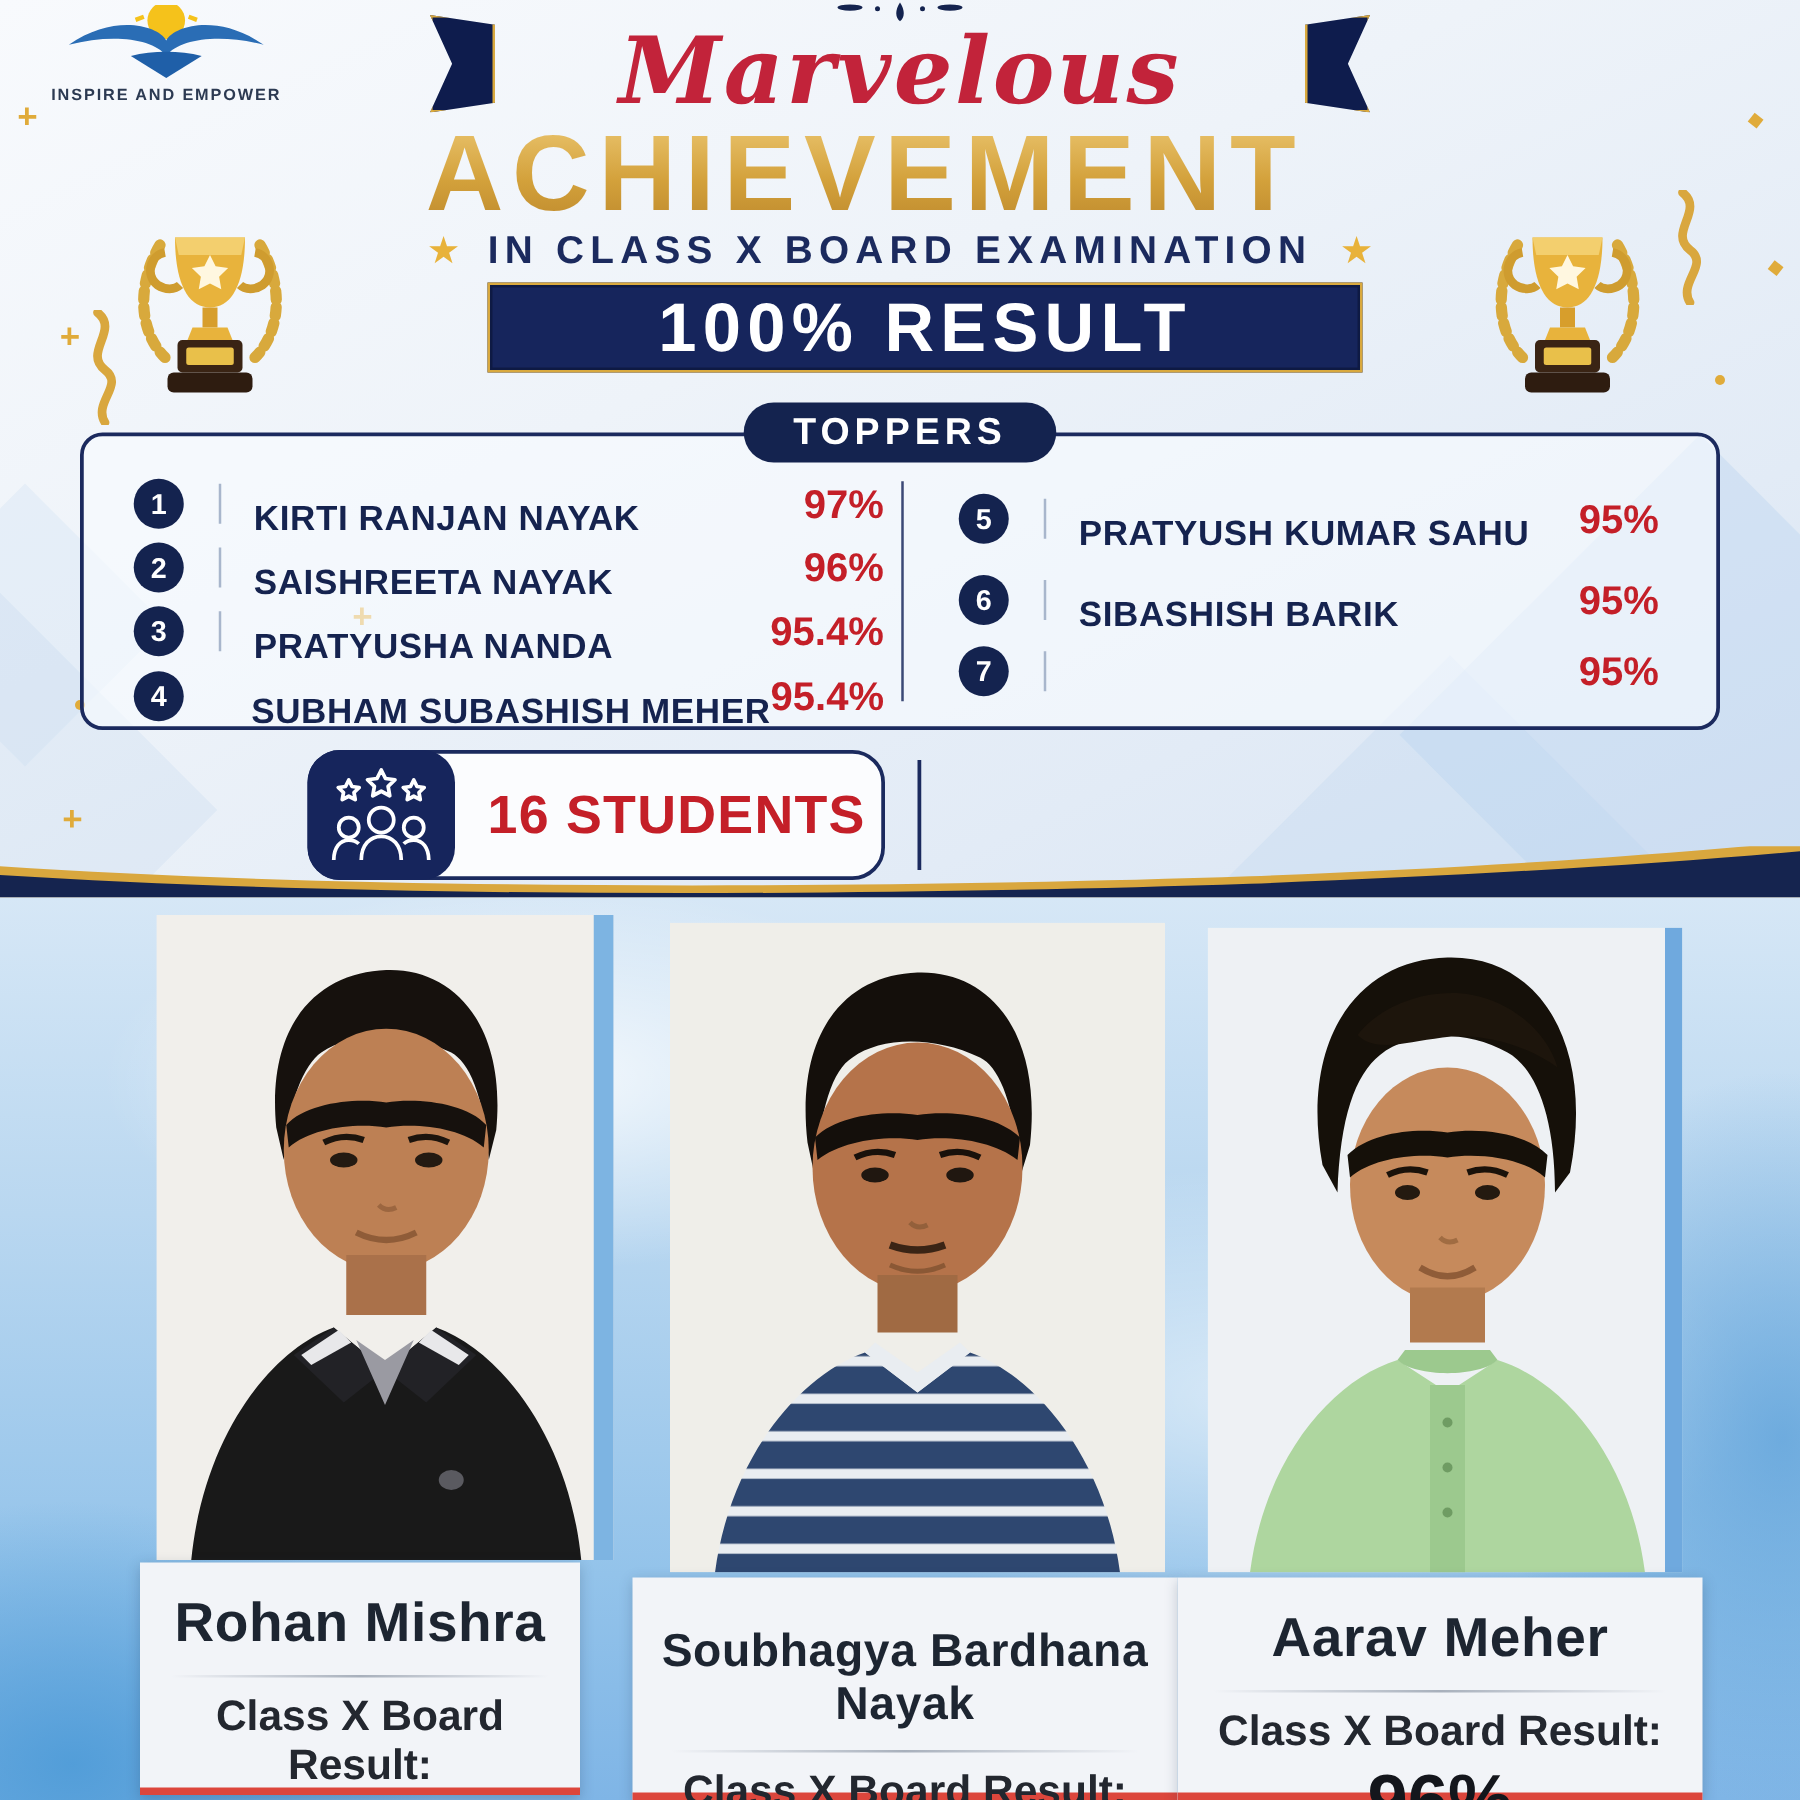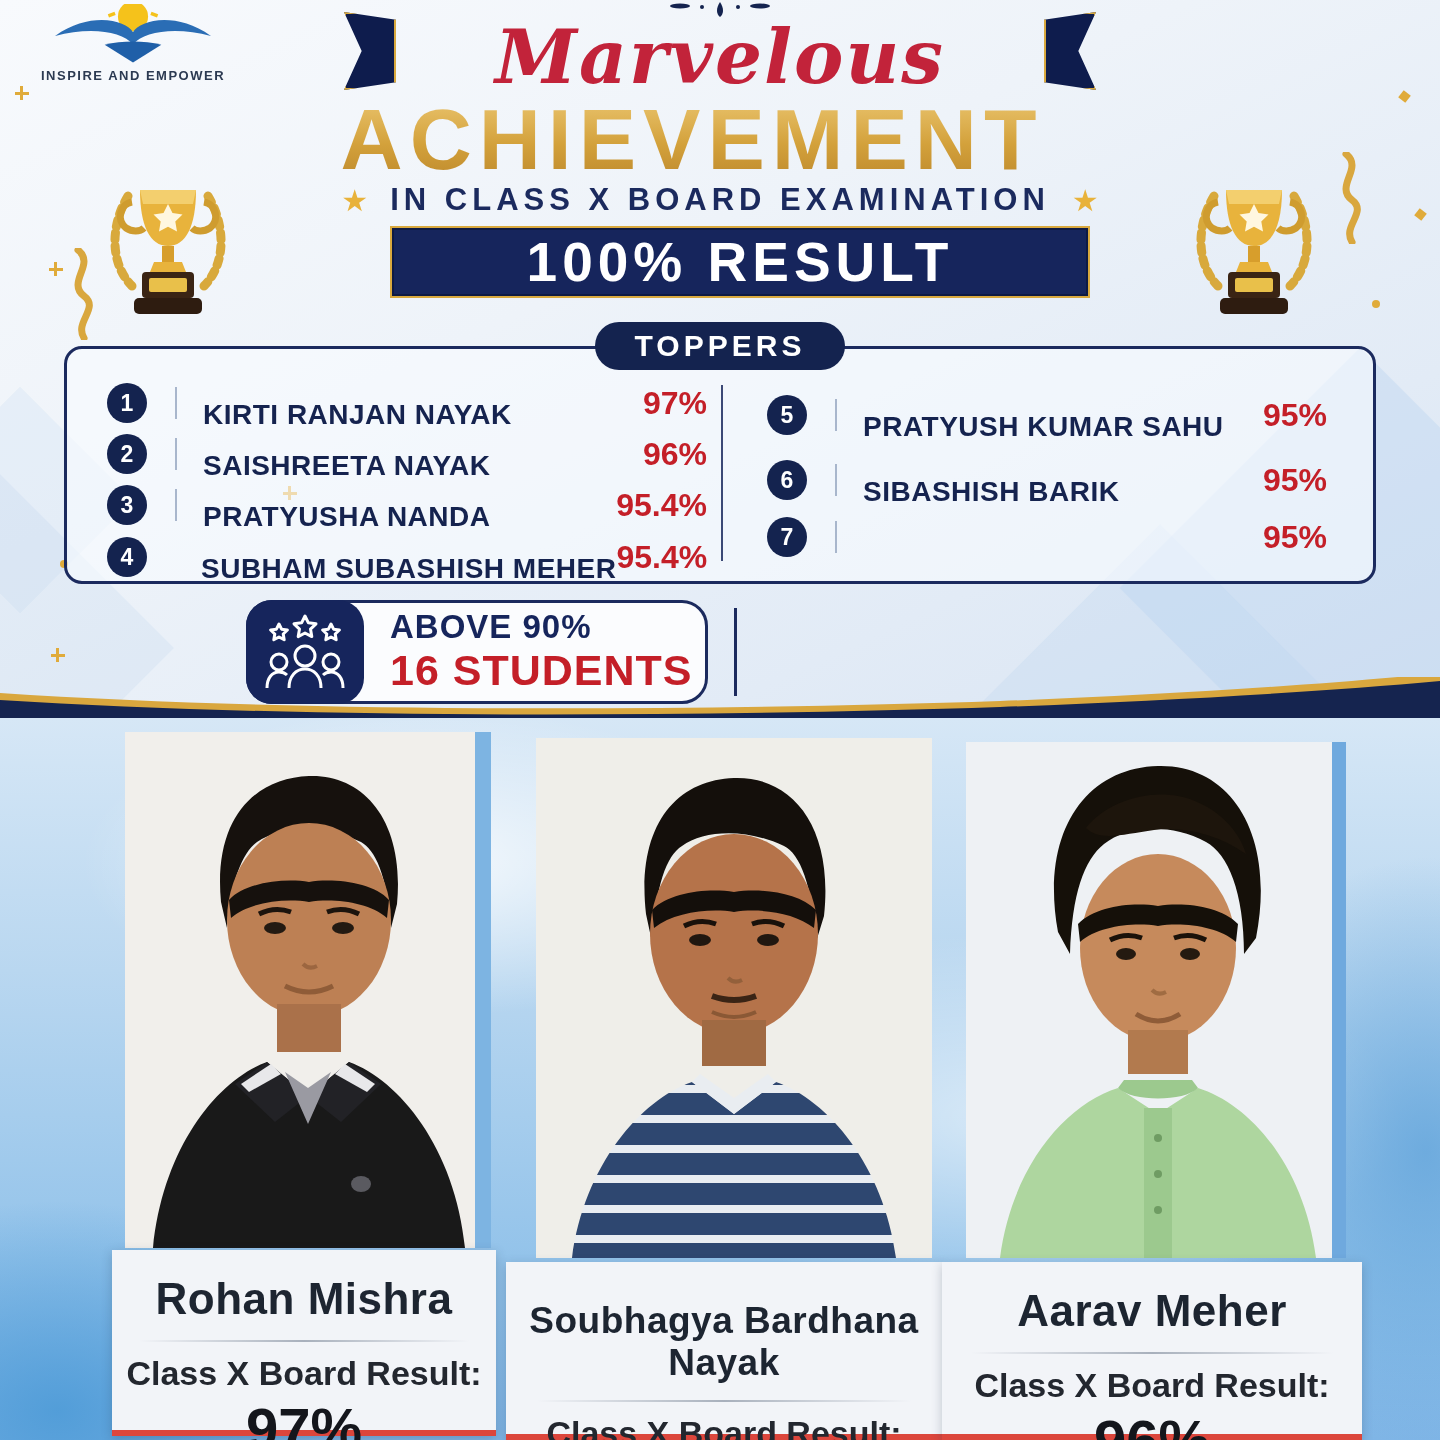--- a/index.html
+++ b/index.html
@@ -262,21 +262,20 @@
             <circle cx="42" cy="44" r="10"></circle>
             <path d="M26,76 c0,-12 7,-19 16,-19 c9,0 16,7 16,19"></path>
             <circle cx="16" cy="50" r="8"></circle>
             <path d="M4,76 c0,-10 5,-16 12,-16 c3,0 6,1 8,3"></path>
             <circle cx="68" cy="50" r="8"></circle>
             <path d="M80,76 c0,-10 -5,-16 -12,-16 c-3,0 -6,1 -8,3"></path>
           </g>
         </svg>
       </div>
       <div class="stat-text">
-        <span class="stat-label">ABOVE 90%</span>
         <span class="stat-value">16 STUDENTS</span>
       </div>
     </div>
     <div class="stat-divider"></div>
 
     <svg class="swoosh" viewBox="0 0 1440 42" preserveAspectRatio="none">
       <path d="M0,42 L0,16 C300,36 700,34 1000,24 C1160,18 1320,8 1440,-4 L1440,42 Z" fill="#d9a73e"></path>
       <path d="M0,42 L0,23 C300,42 700,40 1000,30 C1160,24 1320,15 1440,4 L1440,42 Z" fill="#15244f"></path>
     </svg>
   </section>
@@ -349,21 +348,21 @@
         <rect x="162" y="288" width="60" height="44" fill="#b27a4e"></rect>
         <path d="M34,516 C46,424 100,362 152,346 L192,372 L232,346 C284,362 338,424 350,516 Z" fill="#aed69f"></path>
         <path d="M152,346 C166,360 218,360 232,346 L226,338 L158,338 Z" fill="#9cc98e"></path>
         <rect x="178" y="366" width="28" height="150" fill="#9cc98e"></rect>
         <circle cx="192" cy="396" r="4" fill="#6f9c63"></circle>
         <circle cx="192" cy="432" r="4" fill="#6f9c63"></circle>
         <circle cx="192" cy="468" r="4" fill="#6f9c63"></circle>
       </svg>
     </div>
 
-    <div class="name-card" style="left:112px; top:532px; width:384px; height:186px;">
+    <div class="name-card" style="left:112px; top:532px; width:352px; height:186px;">
       <div class="student-name">Rohan Mishra</div>
       <div class="card-divider"></div>
       <div class="result-label">Class X Board Result:</div>
       <div class="result-score">97%</div>
     </div>
 
     <div class="name-card" style="left:506px; top:544px; width:436px; height:178px;">
       <div class="student-name long">Soubhagya Bardhana Nayak</div>
       <div class="card-divider"></div>
       <div class="result-label">Class X Board Result:</div>

